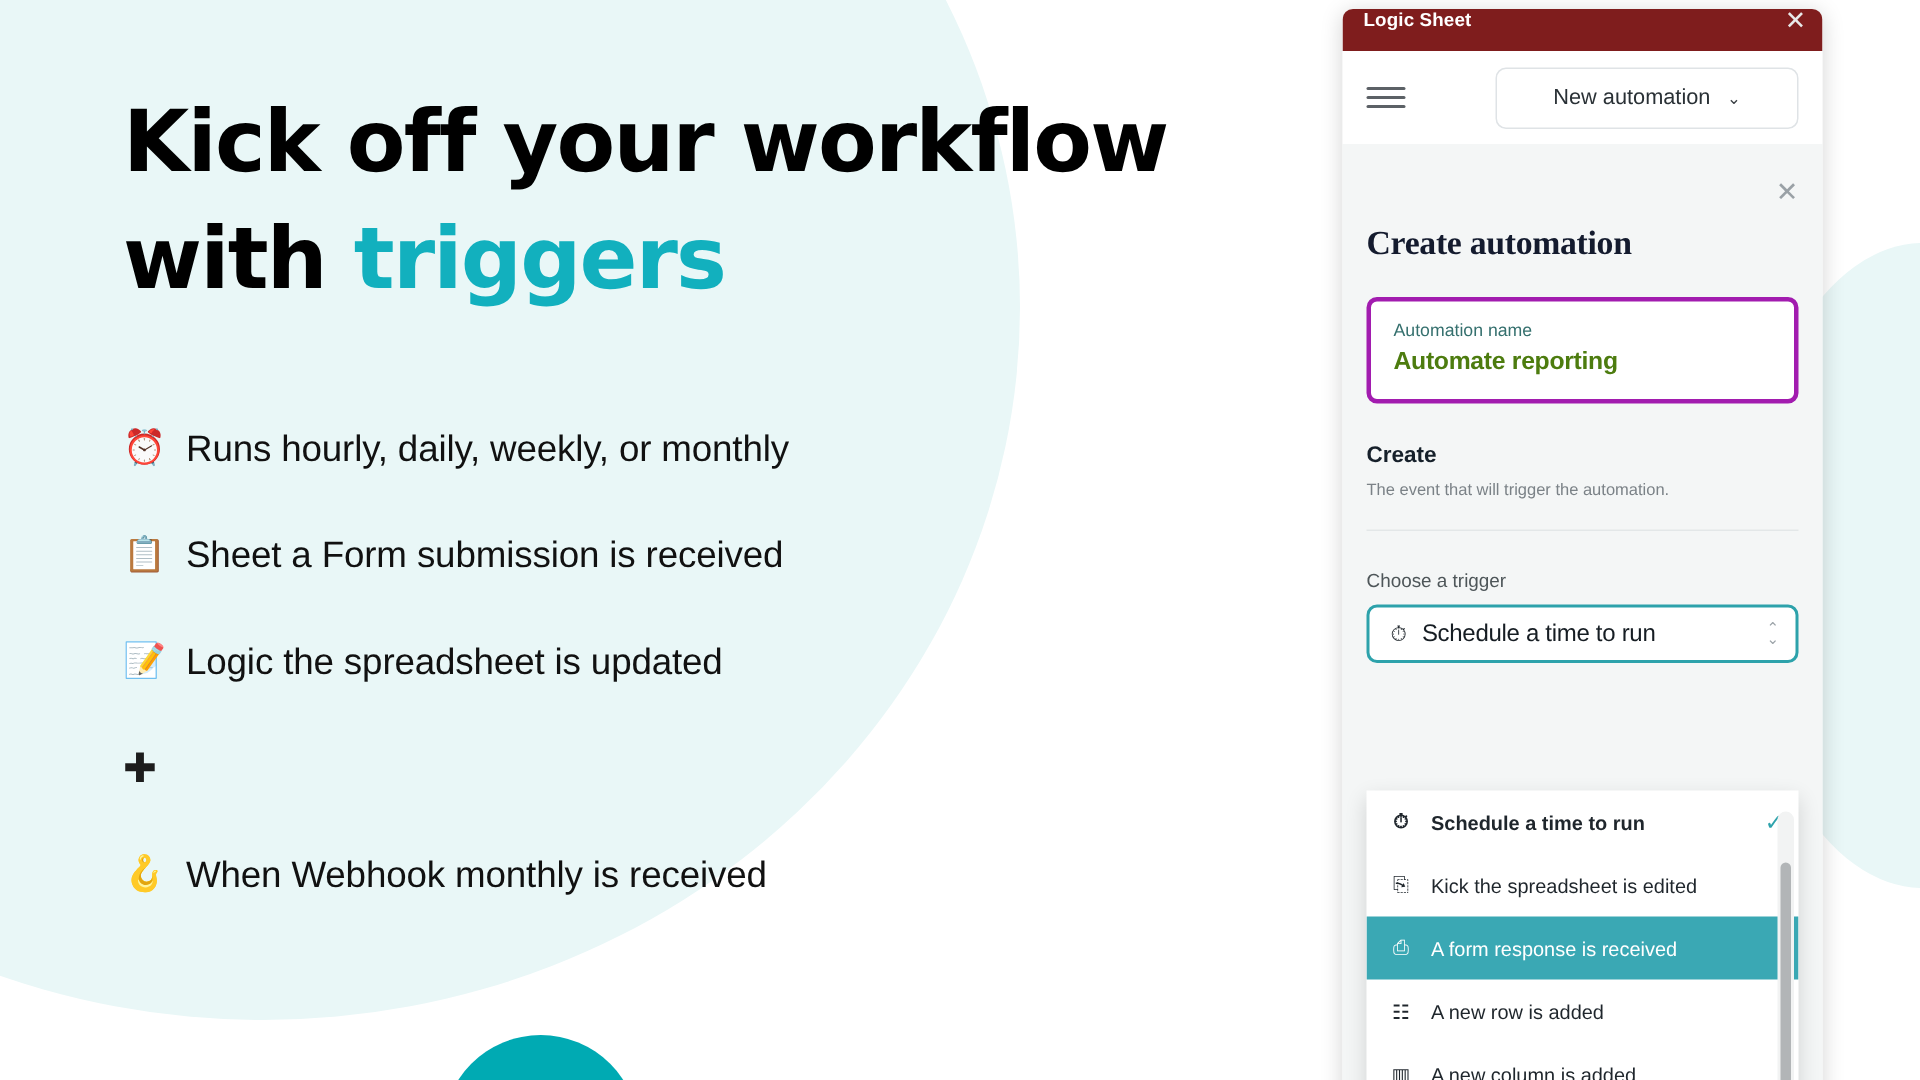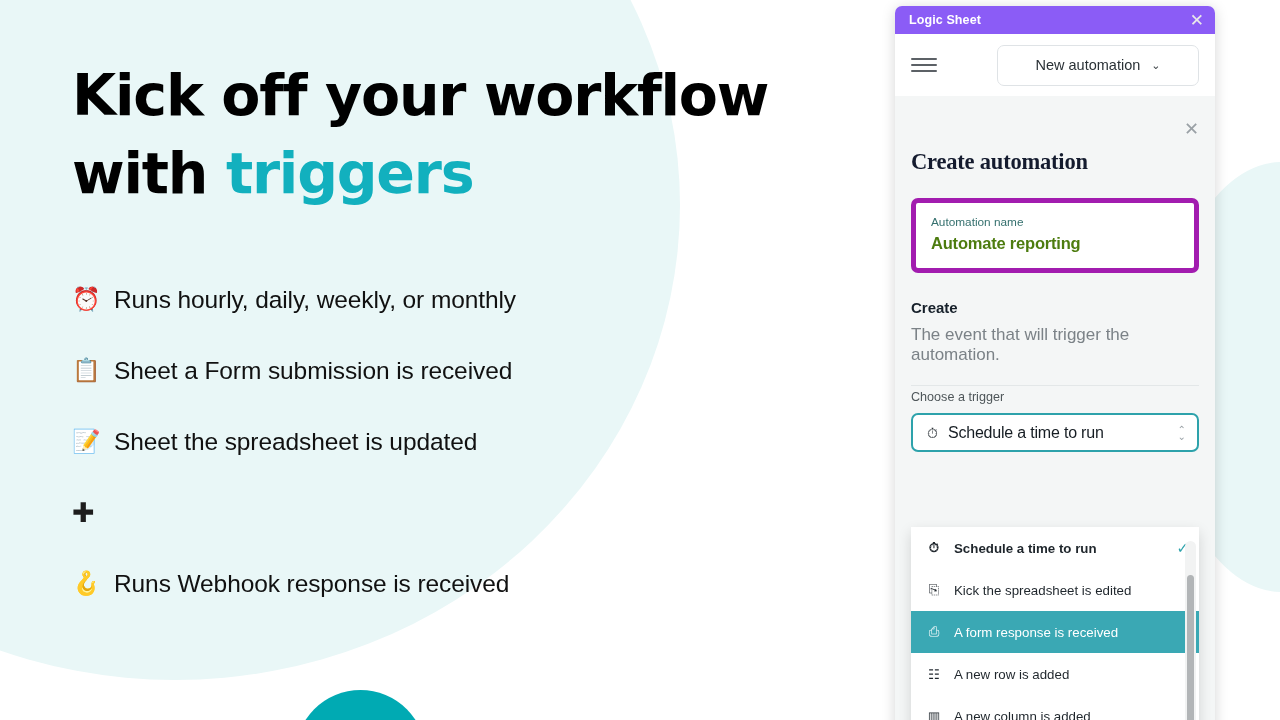--- a/index.html
+++ b/index.html
@@ -43,21 +43,21 @@
     top: 690px;
     width: 131px;
     height: 131px;
     border-radius: 50%;
     background: #00aab3;
   }
 
   
   .left-col {
     position: absolute;
-    left: 0; top: 0;
+    left: 10px; top: 0;
     width: 890px; height: 720px;
     z-index: 2;
     padding: 56px 0 0 72px;
   }
 
   .headline {
     font-family: "DejaVu Sans", sans-serif;
     font-weight: bold;
     font-size: 57px;
     line-height: 78px;
@@ -107,23 +107,23 @@
     background: #ffffff;
     box-shadow: 0 2px 14px rgba(0,0,0,0.17);
     overflow: hidden;
     display: flex;
     flex-direction: column;
   }
 
   .titlebar {
     height: 28px;
     flex: 0 0 28px;
-    background: #8b5cf6;
-    display: flex;
-    align-items: center;
+    background: #7f1d1d;
+    display: flex;
+    align-items: flex-start;
     justify-content: space-between;
     padding: 0 11px 0 14px;
   }
   .titlebar-title {
     color: #ffffff;
     font-size: 12.5px;
     font-weight: bold;
     letter-spacing: 0.1px;
   }
   .titlebar-close {
@@ -198,21 +198,21 @@
     color: #9aa1a6;
     line-height: 1;
     font-family: "DejaVu Sans", sans-serif;
     cursor: pointer;
     margin-top: 3px;
   }
 
   .name-card {
     margin-top: 23px;
     background: #ffffff;
-    border: 5px solid #a21caf;
+    border: 3px solid #a21caf;
     border-radius: 7px;
     padding: 12px 15px 15px;
   }
   .name-card-label {
     font-size: 11.8px;
     color: #35706e;
     margin-bottom: 5px;
   }
   .name-card-value {
     font-size: 16.5px;
@@ -222,30 +222,30 @@
   }
 
   .section-title {
     margin-top: 26px;
     font-size: 15px;
     font-weight: bold;
     color: #16202a;
   }
   .section-sub {
     margin-top: 9px;
-    font-size: 17px;
+    font-size: 11px;
     color: #7b8287;
   }
   .divider {
     margin-top: 20px;
     border-top: 1px solid #e3e7e8;
   }
 
   .field-label {
-    margin-top: 4px;
+    margin-top: 26px;
     font-size: 12.6px;
     color: #4e5659;
   }
 
   .select-box {
     margin-top: 9px;
     height: 39px;
     background: #ffffff;
     border: 2px solid #2da2ab;
     border-radius: 7px;
@@ -351,28 +351,28 @@
     <li class="bullet">
       <span class="bullet-icon">⏰</span>
       <span class="bullet-label">Runs hourly, daily, weekly, or monthly</span>
     </li>
     <li class="bullet">
       <span class="bullet-icon">📋</span>
       <span class="bullet-label">Sheet a Form submission is received</span>
     </li>
     <li class="bullet">
       <span class="bullet-icon">📝</span>
-      <span class="bullet-label">Sheet the spreadsheet is updated</span>
+      <span class="bullet-label">Logic the spreadsheet is updated</span>
     </li>
     <li class="bullet">
       <span class="bullet-icon plus">✚</span>
     </li>
     <li class="bullet">
       <span class="bullet-icon">🪝</span>
-      <span class="bullet-label">Runs Webhook response is received</span>
+      <span class="bullet-label">When Webhook monthly is received</span>
     </li>
   </ul>
 </div>
 
 <div class="app-window">
 
   <div class="titlebar">
     <span class="titlebar-title">Logic Sheet</span>
     <span class="titlebar-close">✕</span>
   </div>

